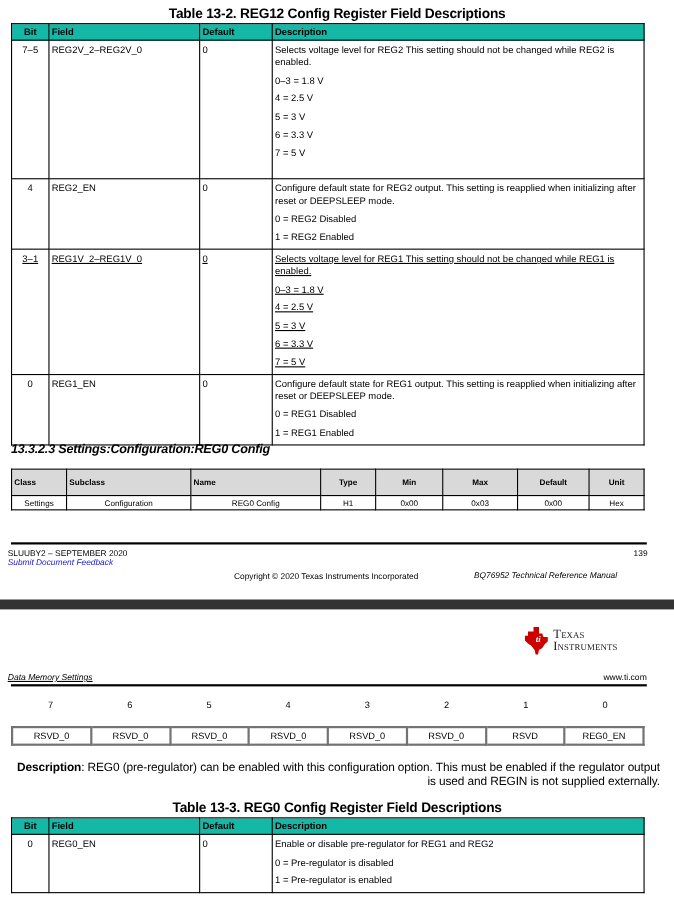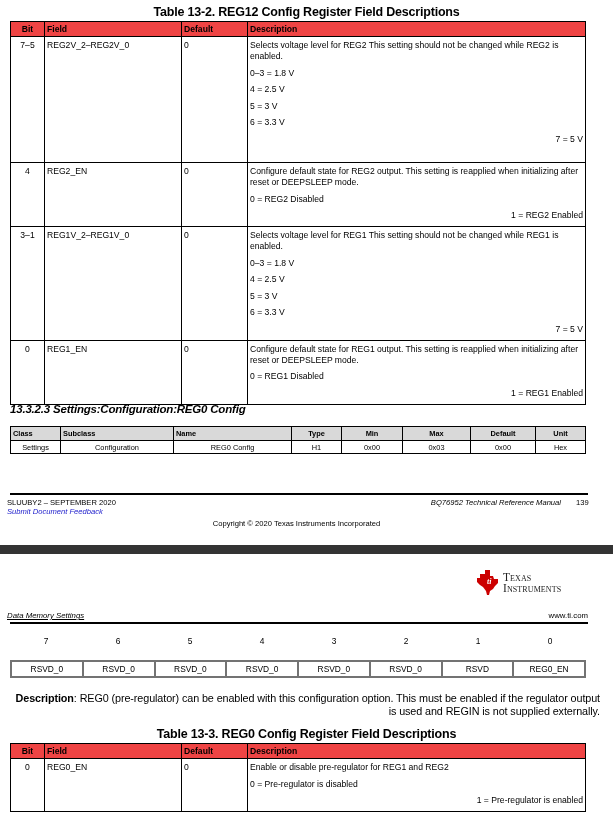--- a/index.html
+++ b/index.html
@@ -4,43 +4,43 @@
   <style>
     * { box-sizing: border-box; margin: 0; padding: 0; }
     html, body { width: 613px; height: 823px; background: #ffffff; overflow: hidden; }
     body { position: relative; font-family: "Liberation Sans", sans-serif; color: #000; }
 
     
     .tbl-title { position: absolute; left: 0; width: 613px; text-align: center; font-weight: bold; font-size: 12.5px; letter-spacing: -0.2px; }
 
     
     table.fd { position: absolute; left: 10px; width: 576px; border-collapse: collapse; font-size: 8.6px; table-layout: fixed; }
-    table.fd th { background: #ef4444; font-weight: bold; text-align: left; border: 1px solid #000; border-top: 1.5px solid #000; padding: 2px 2px 2px 2px; height: 15px; vertical-align: middle; }
+    table.fd th { background: #14b8a6; font-weight: bold; text-align: left; border: 1px solid #000; border-top: 1.5px solid #000; padding: 2px 2px 2px 2px; height: 15px; vertical-align: middle; }
     table.fd th.bit { text-align: center; }
     table.fd td { border: 1px solid #000; vertical-align: top; padding: 3px 2px 2px 2px; line-height: 11px; }
     table.fd td.bit { text-align: center; }
     table.fd td.desc p { margin: 0 0 5.5px 0; }
-    table.fd td.desc p:last-child { margin-bottom: 3px; text-align: right; }
+    table.fd td.desc p:last-child { margin-bottom: 3px; }
     table.fd tr:last-child td { border-bottom: 1.5px solid #000; }
 
     
     .section-heading { position: absolute; left: 10px; top: 403px; font-size: 11.5px; font-weight: bold; font-style: italic; letter-spacing: -0.2px; }
 
     
     table.st { position: absolute; left: 10px; top: 426px; width: 576px; border-collapse: collapse; font-size: 7.4px; table-layout: fixed; }
-    table.st th { background: #d9d9d9; font-weight: bold; border: 1px solid #000; border-top: 1.5px solid #000; padding: 1px 2px; height: 14px; }
+    table.st th { background: #d9d9d9; font-weight: bold; border: 1px solid #000; border-top: 1.5px solid #000; padding: 1px 2px; height: 24px; }
     table.st th.l { text-align: left; }
     table.st th.c { text-align: center; }
     table.st td { border: 1px solid #000; border-bottom: 1.5px solid #000; text-align: center; padding: 1px 2px; height: 13px; }
 
     
     .footer-rule { position: absolute; left: 10px; top: 493px; width: 578px; height: 2px; background: #000; }
     .footer-left { position: absolute; left: 7px; top: 498px; font-size: 7.6px; line-height: 9px; }
     .footer-left .link { color: #2020cc; font-style: italic; }
-    .footer-right { position: absolute; right: 25px; top: 498px; font-size: 7.6px; font-style: italic; }
+    .footer-right { position: absolute; right: 25px; top: 518px; font-size: 7.6px; font-style: italic; }
     .footer-page { position: absolute; left: 576px; top: 498px; font-size: 7.6px; }
     .footer-copy { position: absolute; left: 0; width: 613px; top: 519px; text-align: center; font-size: 7.6px; padding-left: 0; }
     .footer-copy span { position: relative; left: -10px; }
 
     .page-break { position: absolute; left: 0; top: 545px; width: 613px; height: 9px; background: #333333; }
 
     
     .ti-logo { position: absolute; left: 477px; top: 570px; width: 112px; height: 28px; }
     .ti-logo .mark { position: absolute; left: 0; top: 0; width: 22px; height: 26px; }
     .ti-logo .word { position: absolute; left: 26px; top: 2px; font-family: "Liberation Serif", serif; font-size: 11.5px; line-height: 11px; font-variant: small-caps; letter-spacing: 0.1px; color: #222; }
@@ -94,21 +94,21 @@
     <tr style="height:64px;">
       <td class="bit">4</td>
       <td>REG2_EN</td>
       <td>0</td>
       <td class="desc">
         <p>Configure default state for REG2 output. This setting is reapplied when initializing after reset or DEEPSLEEP mode.</p>
         <p>0 = REG2 Disabled</p>
         <p>1 = REG2 Enabled</p>
       </td>
     </tr>
-    <tr style="height:112px;">
+    <tr style="height:112px;text-decoration:underline;">
       <td class="bit">3–1</td>
       <td>REG1V_2–REG1V_0</td>
       <td>0</td>
       <td class="desc">
         <p>Selects voltage level for REG1 This setting should not be changed while REG1 is enabled.</p>
         <p>0–3 = 1.8 V</p>
         <p>4 = 2.5 V</p>
         <p>5 = 3 V</p>
         <p>6 = 3.3 V</p>
         <p>7 = 5 V</p>

